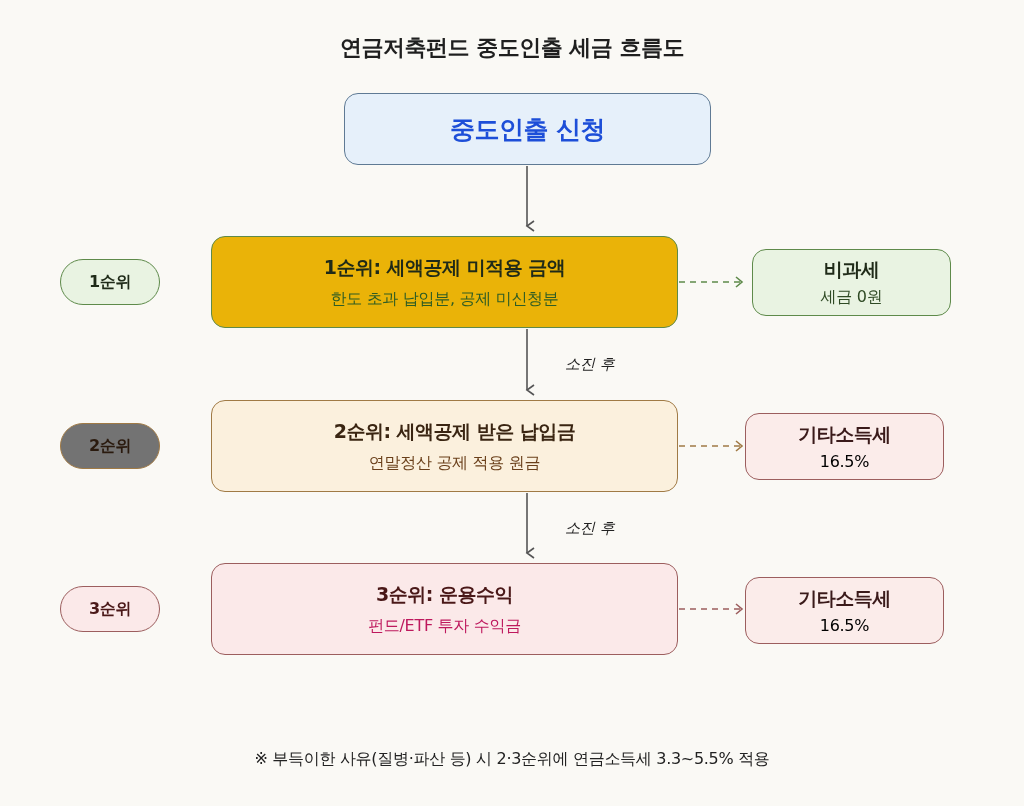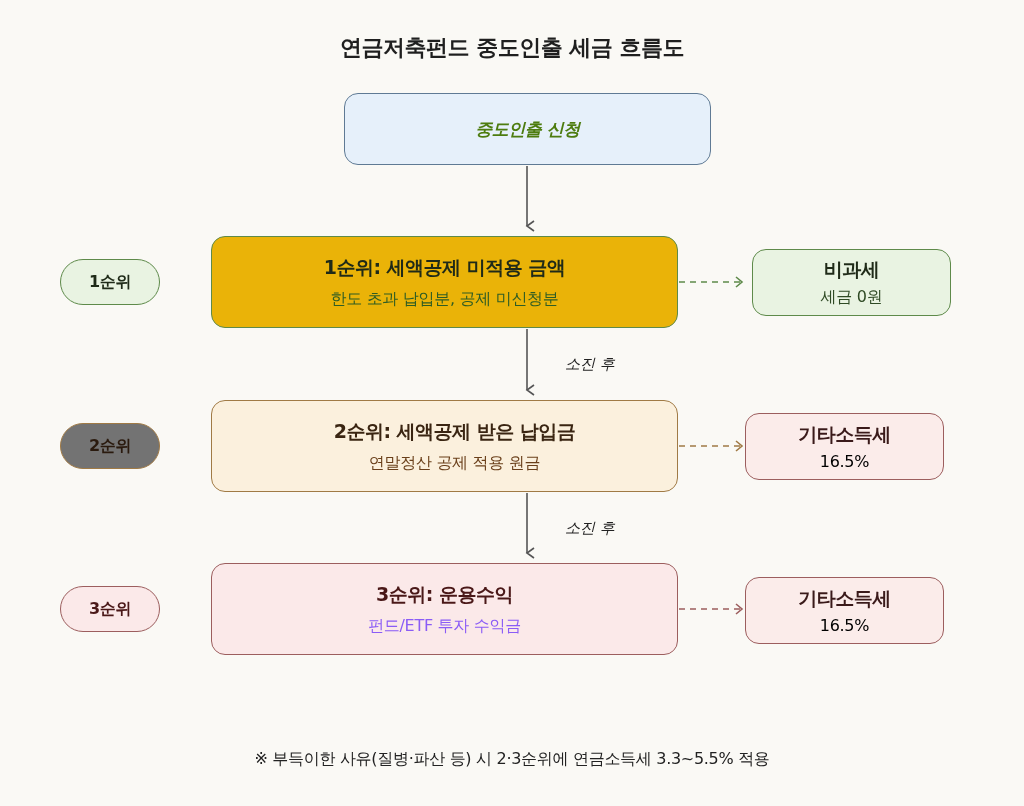--- a/index.html
+++ b/index.html
@@ -17,29 +17,29 @@
     }
     .box {
       position: absolute; border-radius: 14px; border-width: 1.5px; border-style: solid;
       display: flex; flex-direction: column; align-items: center; justify-content: center;
       text-align: center;
     }
     .box .main { font-size: 19px; font-weight: bold; letter-spacing: -0.5px; }
     .box .sub { font-size: 16px; margin-top: 8px; letter-spacing: -0.3px; }
     .start { left: 344px; top: 93px; width: 367px; height: 72px;
       background: #e6f0fa; border-color: #5f7a94; }
-    .start .main { color: #4d7c0f; font-size: 17px; font-style: italic; }
+    .start .main { color: #1d4ed8; font-size: 25px; }
 
     .stage { left: 211px; width: 467px; height: 92px; }
     .stage1 { top: 236px; background: #eab308; border-color: #5e8a4a; }
     .stage1 .main { color: #1f2a18; } .stage1 .sub { color: #2f5d24; }
     .stage2 { top: 400px; background: #fbf0dd; border-color: #a07a45; padding-left: 20px; }
     .stage2 .main { color: #3a2512; } .stage2 .sub { color: #6a3f1a; }
     .stage3 { top: 563px; background: #fbe9e9; border-color: #9c5e5e; }
-    .stage3 .main { color: #4a1818; } .stage3 .sub { color: #8b5cf6; }
+    .stage3 .main { color: #4a1818; } .stage3 .sub { color: #be185d; }
 
     .result { left: 745px; width: 199px; height: 67px; }
     .result .main { font-size: 19px; }
     .result .sub { margin-top: 4px; font-size: 16px; }
     .result1 { top: 249px; background: #e9f3e2; border-color: #5e8a4a; margin-left: 7px; }
     .result1 .main { color: #1f2a18; } .result1 .sub { color: #2f4a24; }
     .result2 { top: 413px; background: #fbecea; border-color: #9c5e5e; }
     .result2 .main, .result3 .main { color: #3a1a1a; }
     .result2 .sub, .result3 .sub { color: #000000; }
     .result3 { top: 577px; background: #fbecea; border-color: #9c5e5e; }

